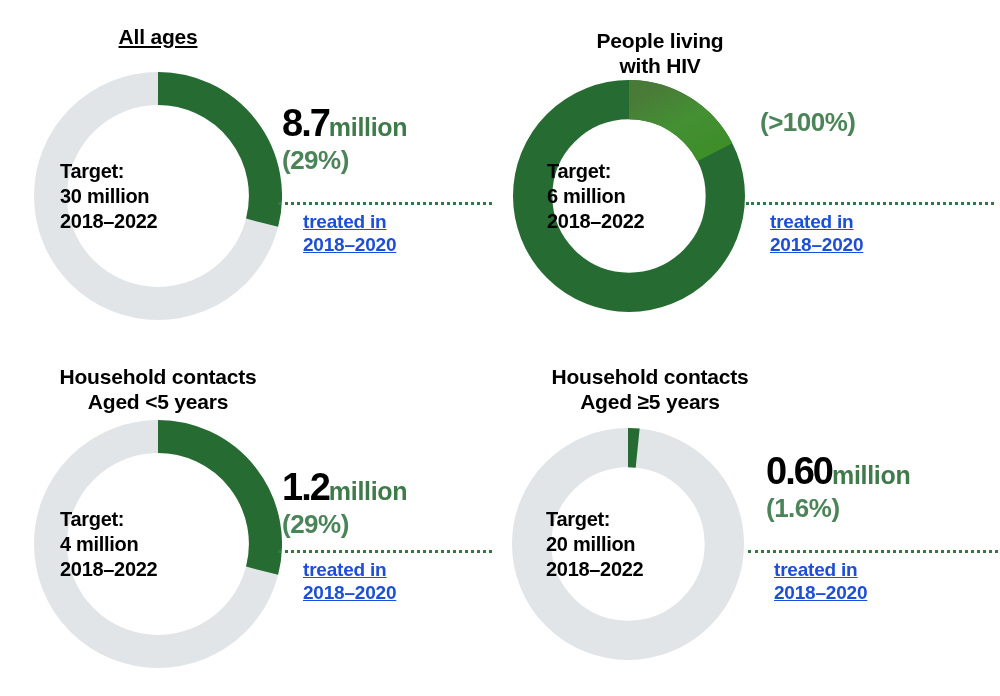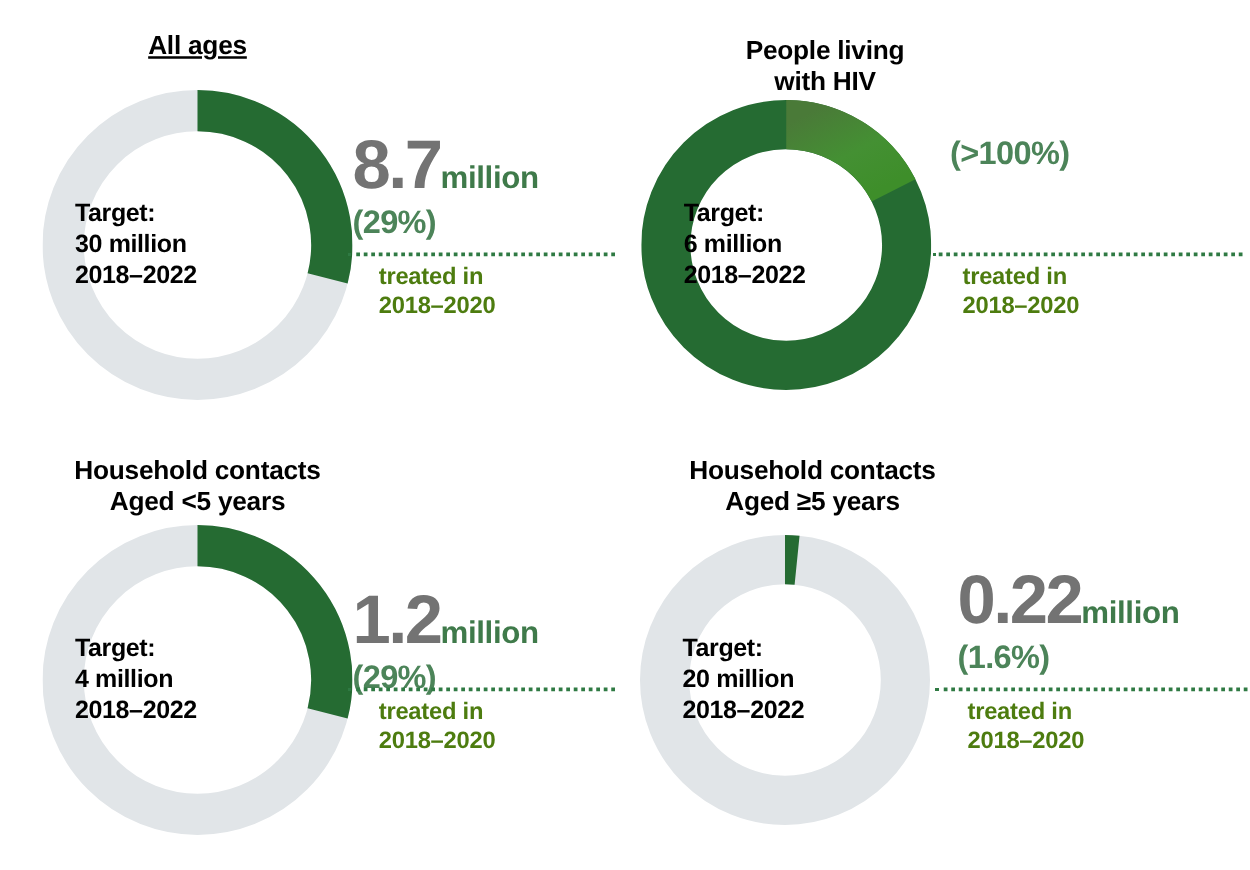--- a/index.html
+++ b/index.html
@@ -70,24 +70,24 @@
   #panel-0 .callout { left: 282px; top: 104px; width: 215px; }
   #panel-1 .callout { left: 290px; top: 104px; width: 240px; }
   #panel-2 .callout { left: 282px; top: 104px; width: 215px; margin-top: 16px; }
   #panel-3 .callout { left: 296px; top: 104px; width: 234px; }
 
   .value-line {
     white-space: nowrap;
     line-height: 1;
   }
   .value-num {
-    font-size: 55px;
+    font-size: 38px;
     font-weight: bold;
     letter-spacing: -2px;
-    color: #737373;
+    color: #000000;
     vertical-align: baseline;
   }
   .value-unit {
     font-size: 25px;
     font-weight: bold;
     color: #3f7a4a;
     letter-spacing: -0.3px;
   }
   .value-pct {
     font-size: 26px;
@@ -106,23 +106,24 @@
   #panel-0 .leader { left: 278px; top: 202px; width: 214px; }
   #panel-1 .leader { left: 276px; top: 202px; width: 248px; }
   #panel-2 .leader { left: 278px; top: 202px; width: 214px; }
   #panel-3 .leader { left: 278px; top: 202px; width: 250px; }
 
   .sub-line {
     position: absolute;
     font-size: 19px;
     font-weight: bold;
     line-height: 23px;
-    color: #4d7c0f;
+    color: #1d4ed8;
     white-space: pre-line;
     letter-spacing: -0.2px;
+    text-decoration: underline;
   }
   #panel-0 .sub-line { left: 303px; top: 210px; }
   #panel-1 .sub-line { left: 300px; top: 210px; }
   #panel-2 .sub-line { left: 303px; top: 210px; }
   #panel-3 .sub-line { left: 304px; top: 210px; }
 </style>
 </head>
 <body>
 
 <div class="grid">
@@ -206,21 +207,21 @@
       <svg viewBox="0 0 224 224">
         <circle cx="112" cy="112" r="93" fill="none" stroke="#E1E5E8" stroke-width="38"></circle>
         <path d="M 112 19 A 93 93 0 0 1 121.33 19.47" fill="none" stroke="#256B32" stroke-width="38"></path>
       </svg>
       <div class="center-label">Target:
 20 million
 2018–2022</div>
     </div>
     <div class="callout">
       <div class="value-line">
-        <span class="value-num">0.22</span><span class="value-unit">million</span>
+        <span class="value-num">0.60</span><span class="value-unit">million</span>
       </div>
       <div class="value-pct">(1.6%)</div>
     </div>
     <div class="leader"></div>
     <div class="sub-line">treated in
 2018–2020</div>
   </div>
 
 </div>
 

